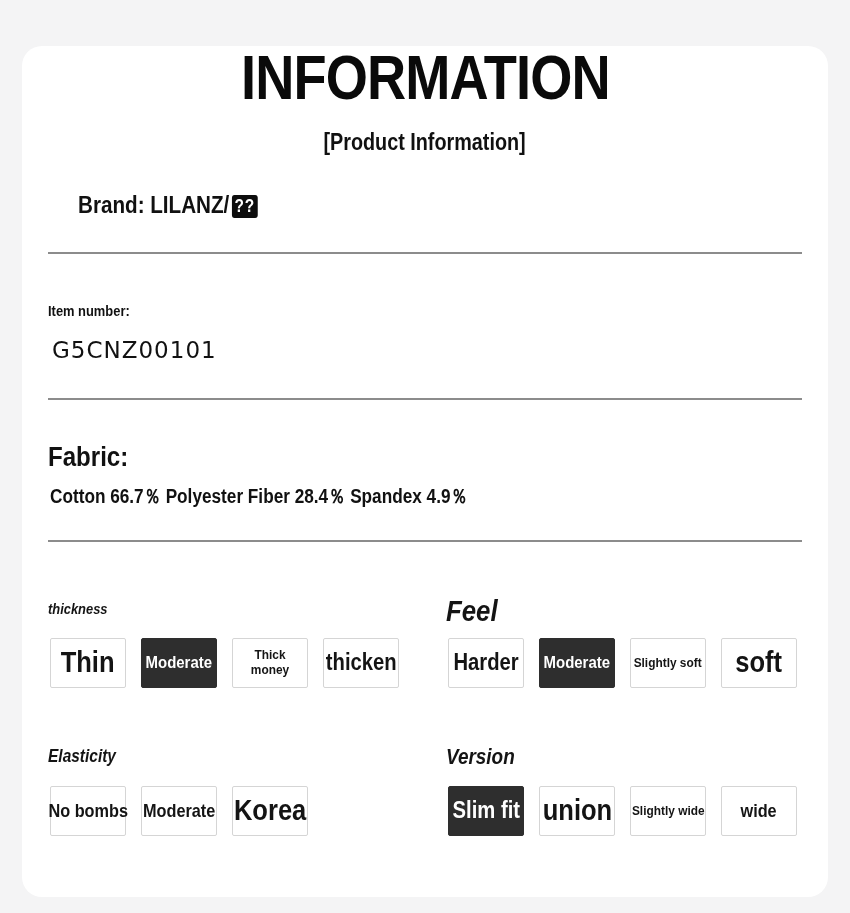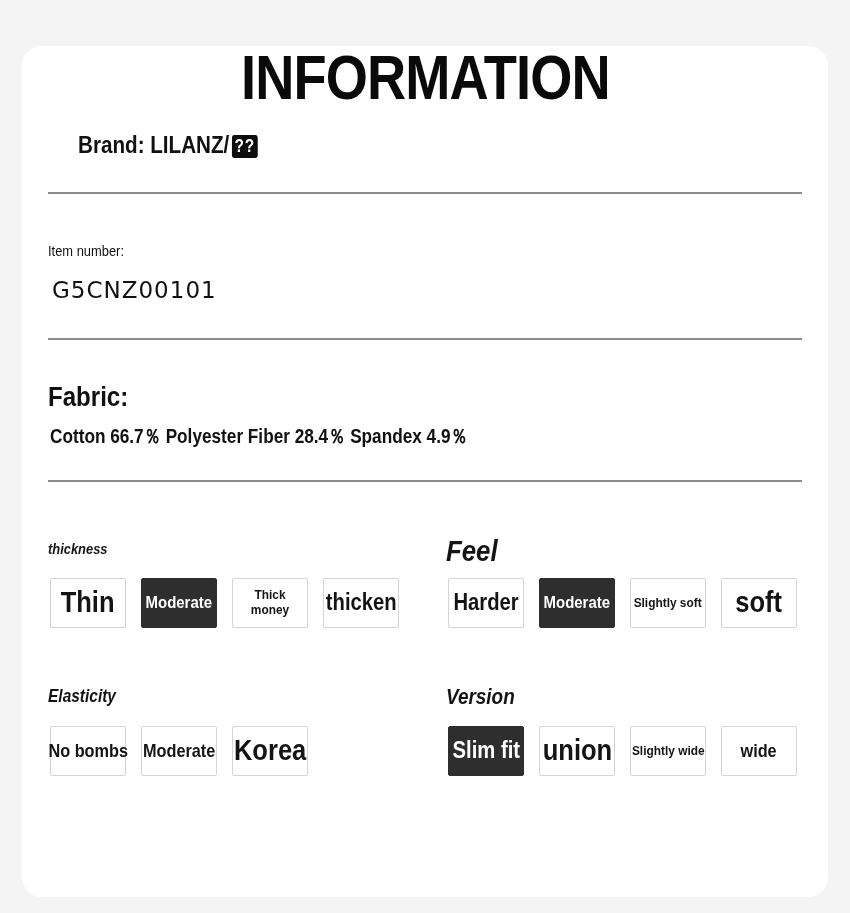--- a/index.html
+++ b/index.html
@@ -32,21 +32,21 @@
   }
   .subtitle {
     margin-top:18px;
     text-align:center;
     font-size:23px;
     font-weight:700;
     line-height:32px;
     white-space:nowrap;
   }
   .brand-line {
-    margin-top:22px;
+    margin-top:32px;
     padding-left:30px;
     font-size:24px;
     font-weight:700;
     line-height:30px;
     white-space:nowrap;
   }
   .tofu {
     display:inline-block;
     background:#0d0d0d;
     color:#ffffff;
@@ -64,21 +64,21 @@
     border-top:2px solid #8c8c8c;
     height:0;
   }
   .hr1 { margin-top:32px; }
   .hr2 { margin-top:34px; }
   .hr3 { margin-top:32px; }
 
   .item-label {
     margin-top:48px;
     font-size:15px;
-    font-weight:400;
+    font-weight:700;
     line-height:18px;
   }
   .item-value {
     margin-top:16px;
     font-family:"DejaVu Sans", sans-serif;
     font-size:23px;
     font-weight:500;
     letter-spacing:1px;
     line-height:28px;
     padding-left:4px;
@@ -141,20 +141,21 @@
   .s-lg  .btn-label { font-size:23px;   font-weight:700; }
   .s-xl  .btn-label { font-size:29px;   font-weight:700; }
 </style>
 </head>
 <body>
 
 <div class="card">
 
   <h1 class="title"><span class="cond">INFORMATION</span></h1>
 
+  <div class="subtitle"><span class="cond">[Product Information]</span></div>
 
   <div class="brand-line"><span class="cond-left"><span>Brand: LILANZ/</span><span class="tofu">??</span></span></div>
 
   <hr class="divider hr1">
 
   <div class="item-label"><span class="cond-left">Item number:</span></div>
   <div class="item-value">G5CNZ00101</div>
 
   <hr class="divider hr2">
 

